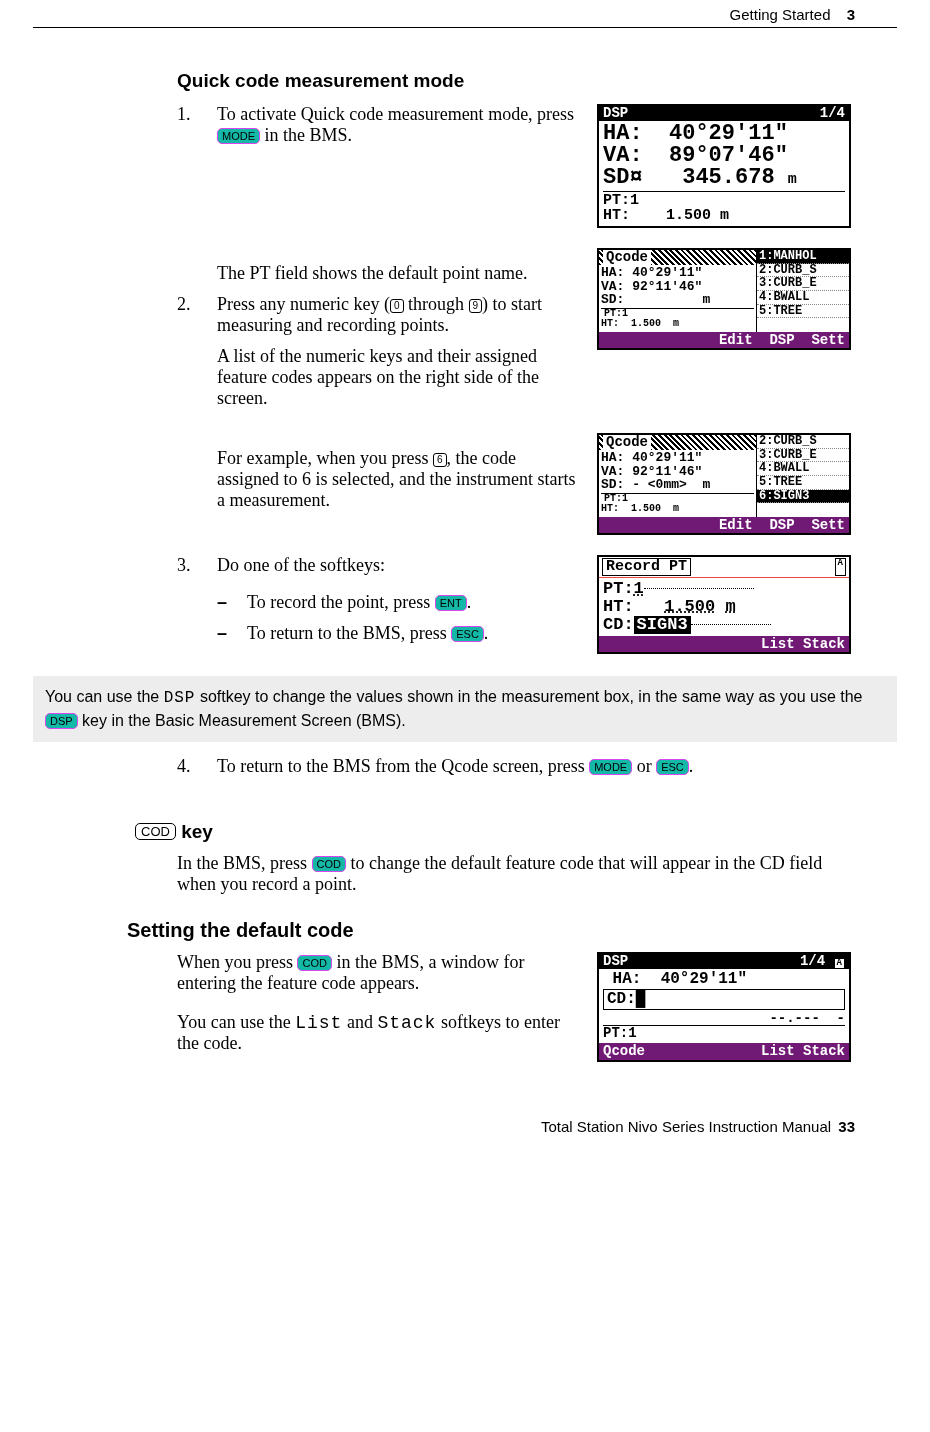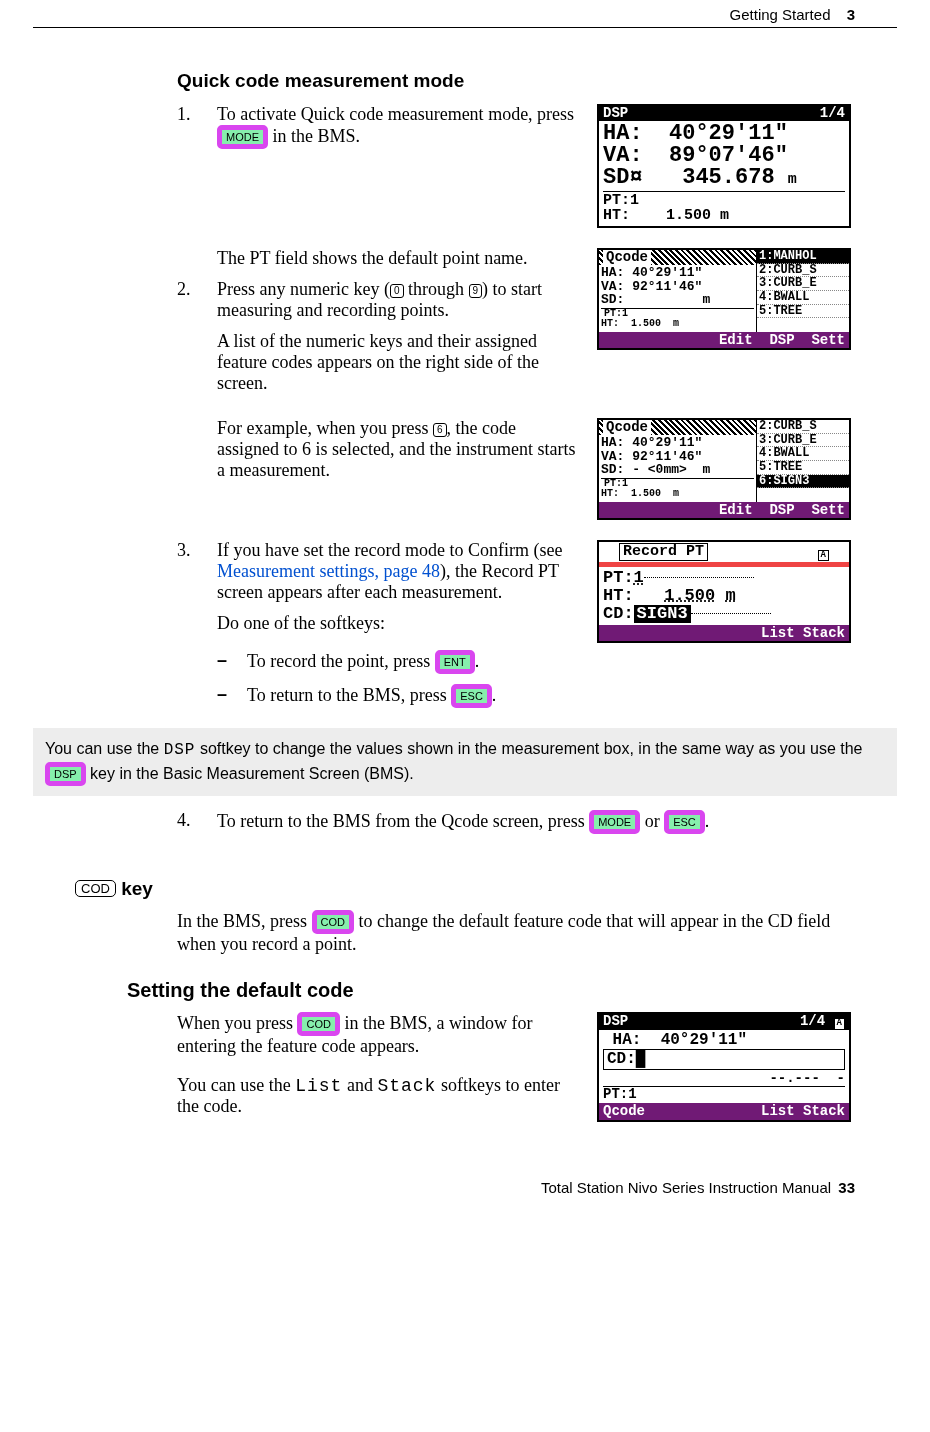--- a/index.html
+++ b/index.html
@@ -45,20 +45,21 @@
     margin-top: 24px;
     margin-bottom: 10px;
     margin-left: 52px;
   }
   .heading-key {
     font-family: Arial, Helvetica, sans-serif;
     font-weight: bold;
     font-size: 19px;
     margin-top: 34px;
     margin-bottom: 10px;
+    margin-left: 60px;
   }
   .body-col {
     padding-left: 102px;
     padding-right: 0;
   }
   .row {
     display: flex;
     align-items: flex-start;
     margin-bottom: 8px;
   }
@@ -81,47 +82,47 @@
   }
   ol.numbered > li > .num {
     flex: 0 0 40px;
   }
   ol.numbered > li > .li-body {
     flex: 1;
   }
   ol.numbered p { margin: 0 0 10px 0; }
   .indent-p {
     margin-left: 40px;
-    margin-top: 0;
+    margin-top: 15px;
     margin-bottom: 10px;
   }
   .dash-list {
     list-style: none;
     padding: 0;
     margin: 0 0 0 40px;
   }
   .dash-list li {
     display: flex;
     margin-bottom: 10px;
   }
   .dash-list li .dash {
     flex: 0 0 30px;
     font-weight: bold;
     font-family: Arial, Helvetica, sans-serif;
   }
   .key {
     display: inline-block;
     font-family: Arial, Helvetica, sans-serif;
     font-size: 11px;
-    border: 5px solid #d946ef;
+    border: 1px solid #d946ef;
     border-radius: 5px;
     padding: 0 4px;
     line-height: 14px;
     vertical-align: 1px;
-    background: #86efac;
+    background: #14b8a6;
   }
   .key-circ {
     display: inline-block;
     font-family: Arial, Helvetica, sans-serif;
     font-size: 10px;
     border: 1px solid #000;
     border-radius: 3px;
     padding: 0 3px;
     line-height: 12px;
     vertical-align: 1px;
@@ -371,41 +372,38 @@
           </div>
         </div>
       </div>
 
       <div class="row">
         <div class="text-col">
           <ol class="numbered">
             <li>
               <span class="num">3.</span>
               <div class="li-body">
-                <p>
-                  <span>If you have set the record mode to Confirm (see </span><span class="link">Measurement settings, page 48</span><span>), the Record PT screen appears after each measurement.</span>
-                </p>
                 <p>Do one of the softkeys:</p>
               </div>
             </li>
           </ol>
           <ul class="dash-list">
             <li>
                 <span class="dash">–</span>
                 <div><span>To record the point, press </span><span class="key">ENT</span><span>.</span></div>
               </li>
             <li>
                 <span class="dash">–</span>
                 <div><span>To return to the BMS, press </span><span class="key">ESC</span><span>.</span></div>
               </li>
           </ul>
         </div>
         <div class="fig-col">
           <div class="lcd">
-            <div style="display:flex; justify-content:space-between; padding:1px 20px; font-size:15px; font-weight:bold; border-bottom:5px solid #ef4444;align-items:flex-end;">
+            <div style="display:flex; justify-content:space-between; padding:1px 3px; font-size:15px; font-weight:bold; border-bottom:1px solid #ef4444;">
               <span style="border:1px solid #000; padding:0 3px;">Record PT</span>
               <span class="a-ind">A</span>
             </div>
             <div class="lcd-body" style="font-size:17px;">
               <div><span>PT:</span><span style="text-decoration: underline dotted;">1</span><span class="dotted-line"></span></div>
               <div><span>HT:</span>&nbsp;&nbsp;&nbsp;<span style="text-decoration: underline dotted;">1.500</span>&nbsp;<span style="text-decoration: underline dotted;">m</span></div>
               <div><span>CD:</span><span class="inv-chip">SIGN3</span><span class="dotted-line" style="width:80px;"></span></div>
             </div>
             <div class="lcd-foot">List Stack</div>
           </div>

